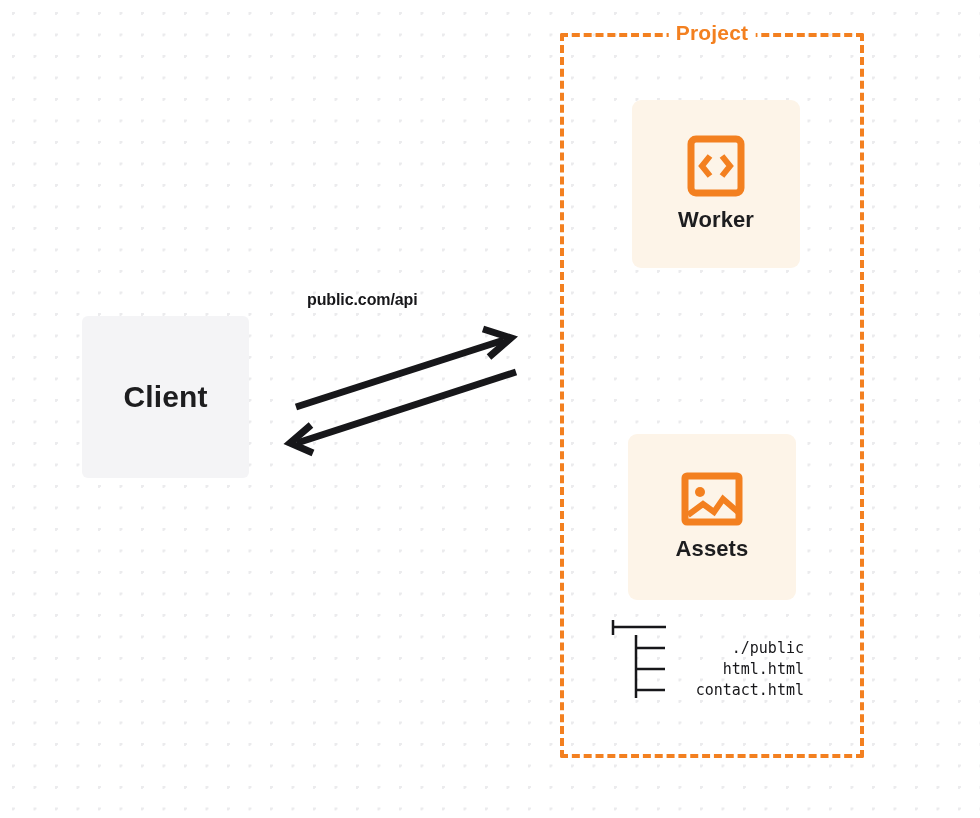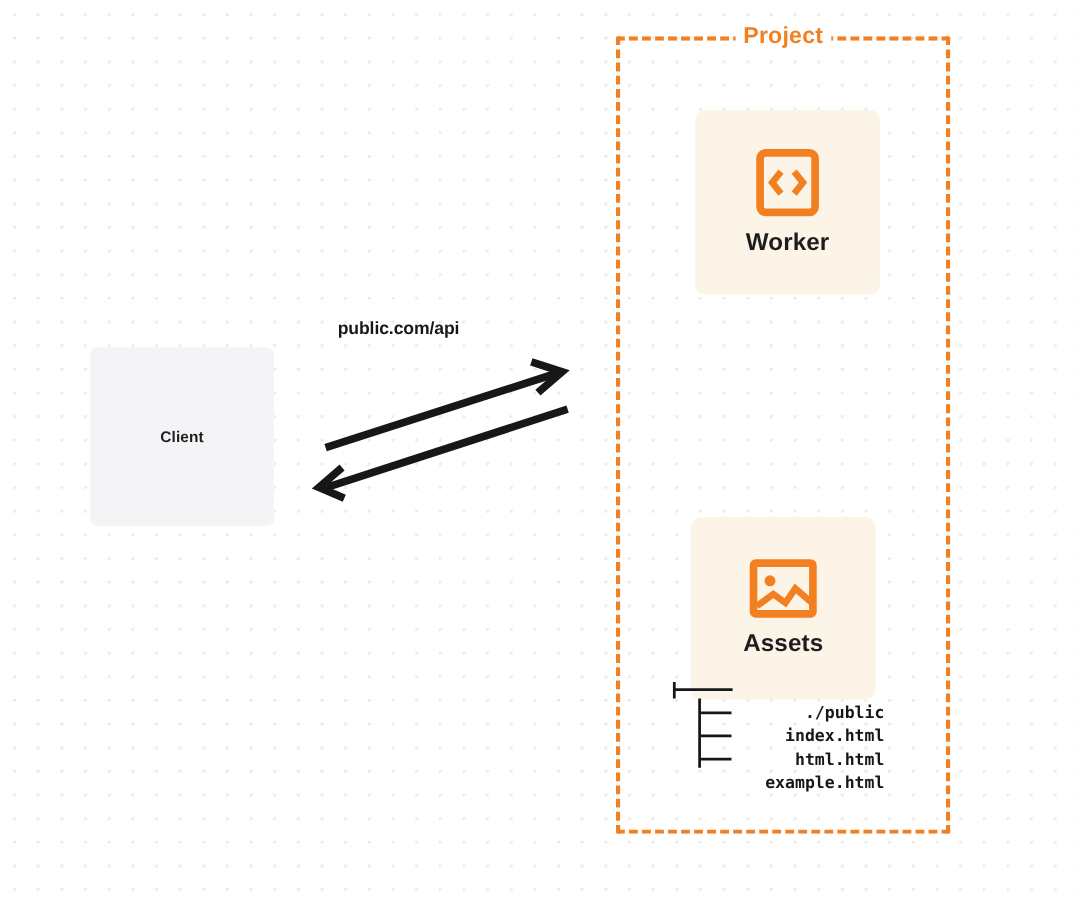--- a/index.html
+++ b/index.html
@@ -31,21 +31,21 @@
     top: 316px;
     width: 167px;
     height: 162px;
     background: #f4f4f6;
     border-radius: 6px;
     display: flex;
     align-items: center;
     justify-content: center;
   }
   .client-label {
-    font-size: 14px;
+    font-size: 30px;
     font-weight: bold;
     color: #1d1d1f;
     letter-spacing: 0.1px;
   }
 
   
   .arrows-svg {
     position: absolute;
     left: 0;
     top: 0;
@@ -101,21 +101,21 @@
     justify-content: center;
   }
   .card-worker {
     left: 632px;
     top: 100px;
     width: 168px;
     height: 168px;
   }
   .card-assets {
     left: 628px;
-    top: 470px;
+    top: 434px;
     width: 168px;
     height: 166px;
   }
   .card-icon {
     width: 58px;
     height: 62px;
     display: block;
   }
   .card-assets .card-icon {
     width: 62px;
@@ -131,21 +131,21 @@
   }
 
   
   .tree {
     position: absolute;
     left: 604px;
     top: 617px;
     width: 200px;
     font-family: "DejaVu Sans Mono", monospace;
     font-size: 15px;
-    font-weight: bold;
+    font-weight: normal;
     line-height: 21px;
     color: #17171a;
   }
   .tree-row {
     position: relative;
     height: 21px;
     text-align: right;
     white-space: pre;
   }
   .tree-guide {
@@ -216,23 +216,20 @@
       <line x1="32" y1="18" x2="32" y2="81" stroke="#17171a" stroke-width="2.5"></line>
 
       <line x1="32" y1="31" x2="61" y2="31" stroke="#17171a" stroke-width="2.5"></line>
       <line x1="32" y1="52" x2="61" y2="52" stroke="#17171a" stroke-width="2.5"></line>
       <line x1="32" y1="73" x2="61" y2="73" stroke="#17171a" stroke-width="2.5"></line>
     </svg>
     <div class="tree-row">
       <span class="tree-name">./public</span>
     </div>
     <div class="tree-row">
-      <span class="tree-name">index.html</span>
-    </div>
-    <div class="tree-row">
       <span class="tree-name">html.html</span>
     </div>
     <div class="tree-row">
-      <span class="tree-name">example.html</span>
+      <span class="tree-name">contact.html</span>
     </div>
   </div>
 
 </div>
 
 </body></html>

